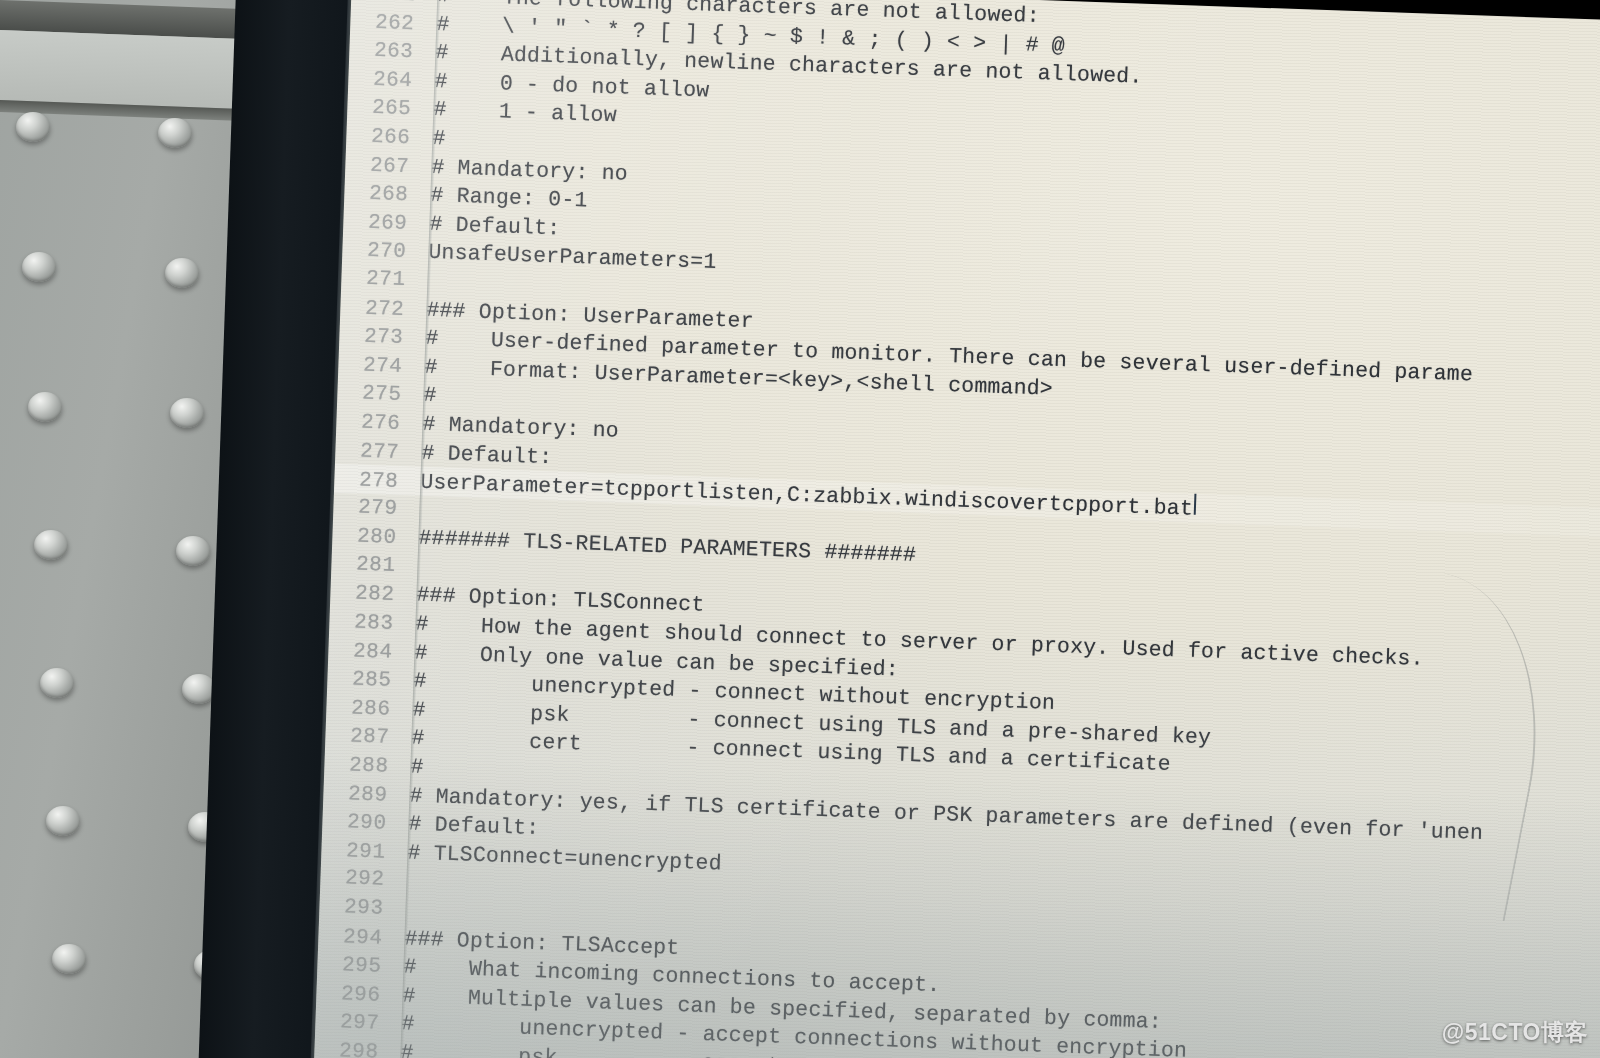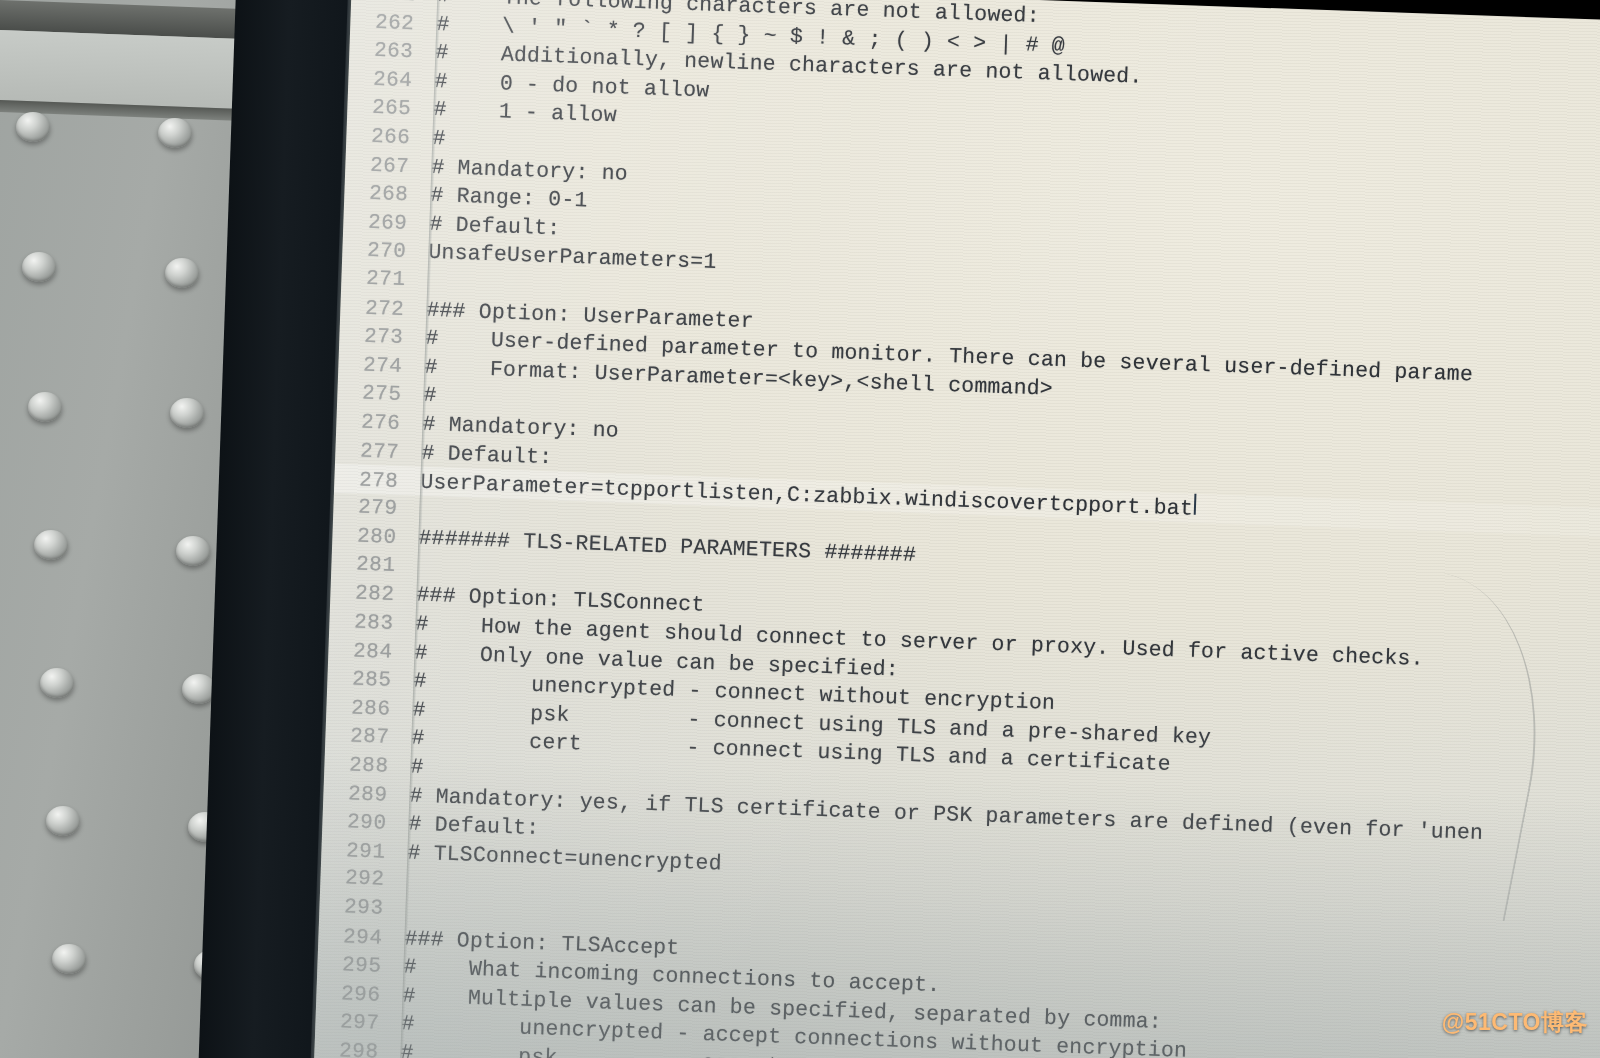--- a/index.html
+++ b/index.html
@@ -111,23 +111,23 @@
   }
 
   
   #defocus{
     position:absolute;inset:0;pointer-events:none;
     background:linear-gradient(180deg, rgba(255,255,255,0) 55%, rgba(225,228,224,.18) 80%, rgba(210,215,212,.34) 100%);
   }
 
   
   #watermark{
-    position:absolute;right:12px;bottom:20px;
+    position:absolute;right:12px;bottom:10px;
     font-family:"Liberation Sans","DejaVu Sans",sans-serif;
-    font-size:23px;font-weight:700;color:#fdba74;
+    font-size:23px;font-weight:700;color:#e5e5e5;
     text-shadow:0 1px 3px rgba(0,0,0,.55);
     letter-spacing:.5px;
     z-index:40;
   }
 </style>
 </head>
 <body>
 
 <div id="stage">
 

